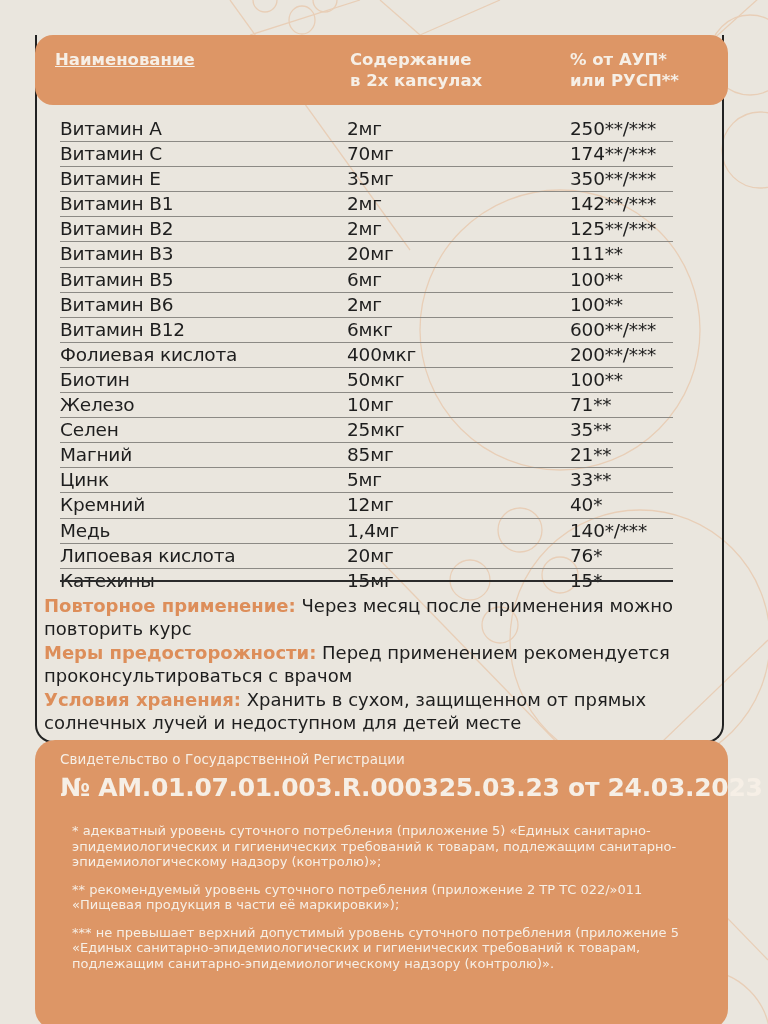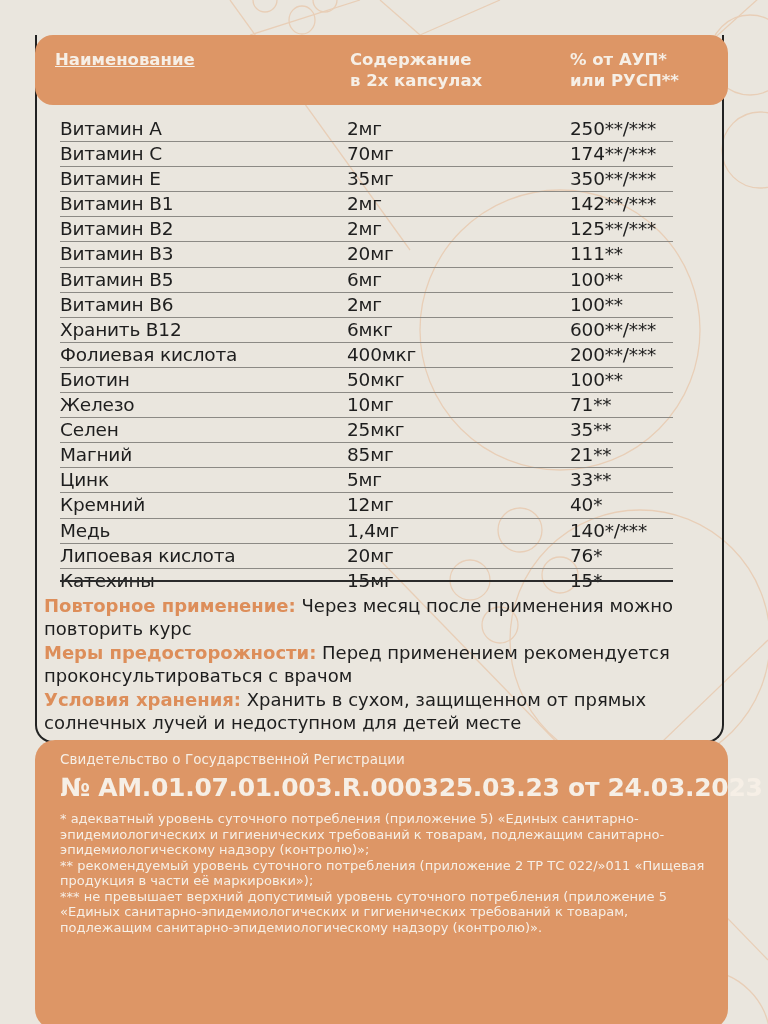--- a/index.html
+++ b/index.html
@@ -38,21 +38,21 @@
   .notes { position:absolute; left:44px; top:594px; width:660px; font-size:18px; line-height:23px; }
   .note { margin-bottom:1px; }
   .note .lbl { color:#DD8E5A; font-weight:bold; }
   .reg {
     position:absolute; left:35px; top:740px; width:693px; height:289px;
     background:#DD9666; border-radius:20px; color:#F6EFE6;
   }
   .reg-title { position:absolute; left:25px; top:11px; font-size:13.5px; }
   .reg-number { position:absolute; left:25px; top:33px; font-size:25px; font-weight:bold; letter-spacing:-0.3px; white-space:nowrap; }
   .reg-foot { position:absolute; left:25px; top:71px; width:660px; font-size:13px; line-height:15.5px; }
-  .reg-foot p { margin:0; }
+  .reg-foot p { margin:12px; }
 </style>
 </head>
 <body>
 
 <svg class="bg-deco" width="768" height="1024" viewBox="0 0 768 1024">
   <g fill="none" stroke="#E8C9AE" stroke-width="1.3" opacity="0.8">
     <line x1="230" y1="0" x2="410" y2="250"></line>
     <line x1="360" y1="0" x2="250" y2="35"></line>
     <line x1="380" y1="0" x2="420" y2="35"></line>
     <line x1="500" y1="0" x2="420" y2="35"></line>
@@ -123,21 +123,21 @@
       <span class="c-name">Витамин B5</span>
       <span class="c-amt">6мг</span>
       <span class="c-pct">100**</span>
     </div>
   <div class="row">
       <span class="c-name">Витамин B6</span>
       <span class="c-amt">2мг</span>
       <span class="c-pct">100**</span>
     </div>
   <div class="row">
-      <span class="c-name">Хранить B12</span>
+      <span class="c-name">Витамин B12</span>
       <span class="c-amt">6мкг</span>
       <span class="c-pct">600**/***</span>
     </div>
   <div class="row">
       <span class="c-name">Фолиевая кислота</span>
       <span class="c-amt">400мкг</span>
       <span class="c-pct">200**/***</span>
     </div>
   <div class="row">
       <span class="c-name">Биотин</span>

